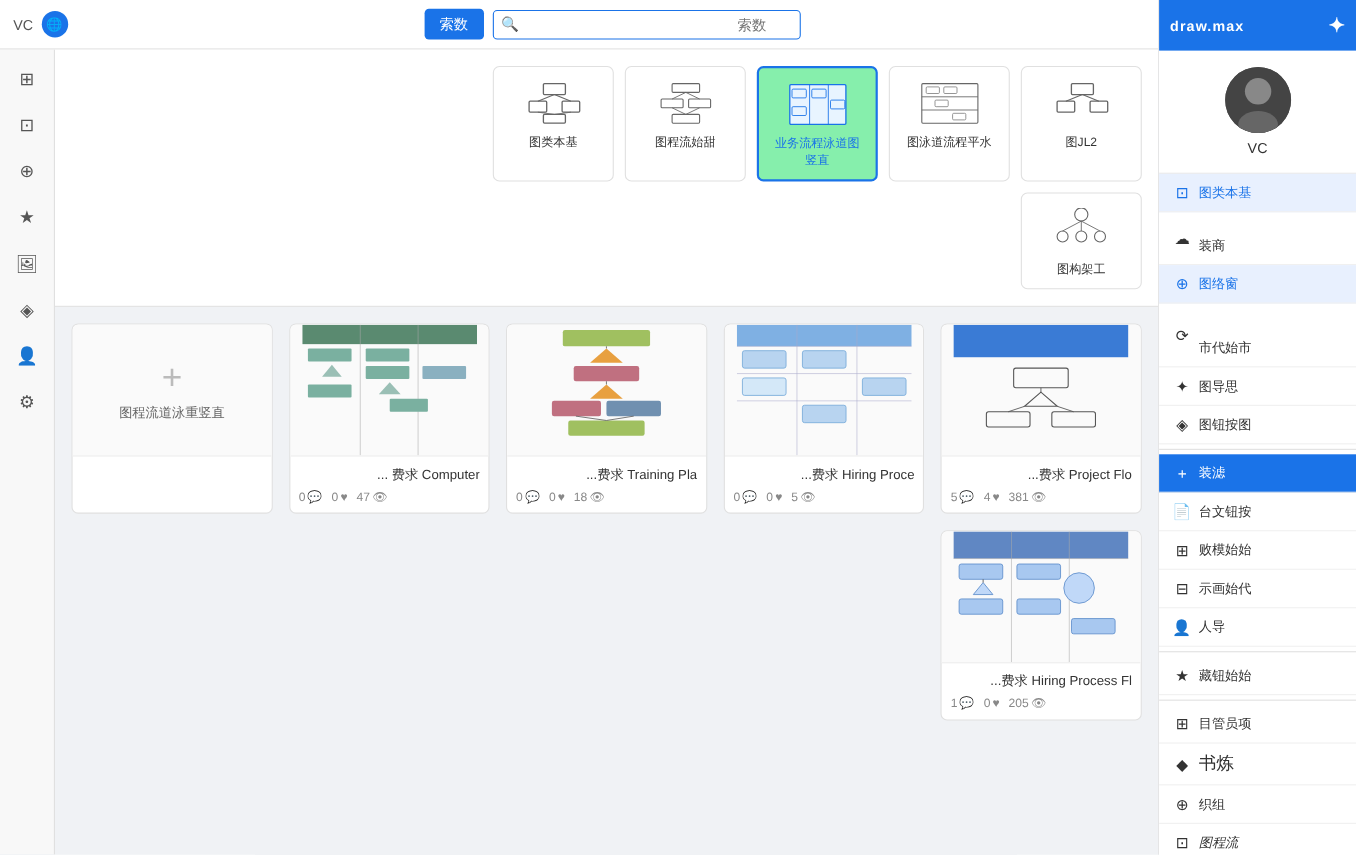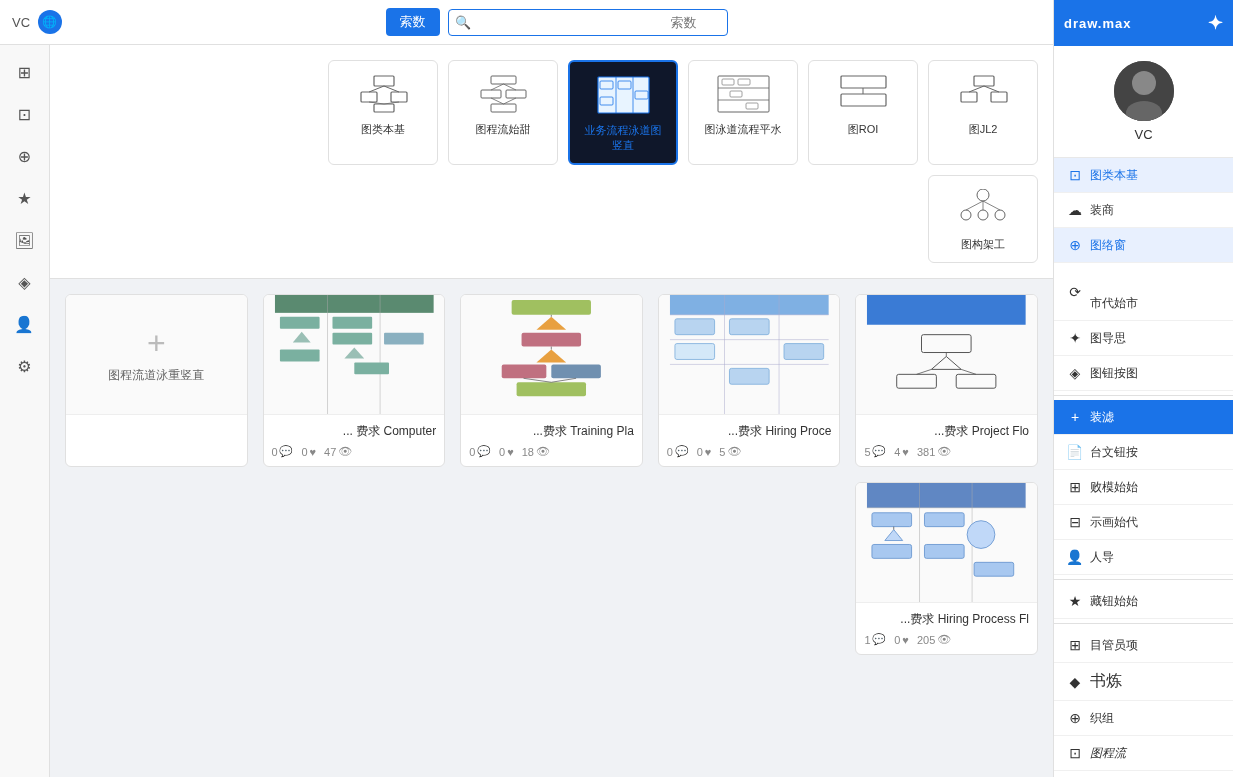--- a/index.html
+++ b/index.html
@@ -207,21 +207,21 @@
       gap: 6px;
       cursor: pointer;
       background: #fff;
       font-size: 11px;
       color: #333;
       text-align: center;
     }
 
     .template-card.selected {
       border: 2px solid #1a73e8;
-      background: #0f172a;
+      background: #86efac;
     }
 
     .template-icon {
       width: 60px;
       height: 45px;
       display: flex;
       align-items: center;
       justify-content: center;
     }
 
@@ -335,21 +335,21 @@
     </div>
     <span style="font-size:13px; color:#333;">VC</span>
   </div>
 
   <div>
     <div class="sidebar-nav-item active">
       <span style="font-size:12px;">图类本基</span>
       <span class="nav-icon">⊡</span>
     </div>
     <div class="sidebar-nav-item">
-      <span style="font-size:12px;">装商</span>
+      <span style="font-size:12px;margin-top:14px;">装商</span>
       <span class="nav-icon">☁</span>
     </div>
     <div class="sidebar-nav-item" style="background:#e8f0fe; color:#1a73e8;">
       <span style="font-size:12px;">图络窗</span>
       <span class="nav-icon">⊕</span>
     </div>
     <div class="sidebar-nav-item">
       <span style="font-size:12px;margin-top:24px;">市代始市</span>
       <span class="nav-icon">⟳</span>
     </div>
@@ -460,30 +460,20 @@
                 <rect x="18" y="2" width="20" height="10" rx="1" fill="none" stroke="#666" stroke-width="1.2"></rect>
                 <rect x="5" y="18" width="16" height="10" rx="1" fill="none" stroke="#666" stroke-width="1.2"></rect>
                 <rect x="35" y="18" width="16" height="10" rx="1" fill="none" stroke="#666" stroke-width="1.2"></rect>
                 <line x1="28" y1="12" x2="13" y2="18" stroke="#666" stroke-width="1"></line>
                 <line x1="28" y1="12" x2="43" y2="18" stroke="#666" stroke-width="1"></line>
               </svg>
             </div>
             <span style="font-size:11px;">图JL2</span>
           </div>
 
-          <div class="template-card">
-            <div class="template-icon">
-              <svg width="55" height="40" viewBox="0 0 55 40" xmlns="http://www.w3.org/2000/svg">
-                <rect x="5" y="2" width="45" height="12" rx="1" fill="none" stroke="#666" stroke-width="1.2"></rect>
-                <rect x="5" y="20" width="45" height="12" rx="1" fill="none" stroke="#666" stroke-width="1.2"></rect>
-                <line x1="27" y1="14" x2="27" y2="20" stroke="#666" stroke-width="1"></line>
-              </svg>
-            </div>
-            <span style="font-size:11px;">图ROI</span>
-          </div>
 
 
           <div class="template-card">
             <div class="template-icon">
               <svg width="55" height="40" viewBox="0 0 55 40" xmlns="http://www.w3.org/2000/svg">
                 <rect x="2" y="2" width="51" height="36" rx="1" fill="none" stroke="#666" stroke-width="1"></rect>
                 <line x1="2" y1="14" x2="53" y2="14" stroke="#666" stroke-width="0.8"></line>
                 <line x1="2" y1="26" x2="53" y2="26" stroke="#666" stroke-width="0.8"></line>
                 <rect x="6" y="5" width="12" height="6" rx="1" fill="none" stroke="#888" stroke-width="0.8"></rect>
                 <rect x="22" y="5" width="12" height="6" rx="1" fill="none" stroke="#888" stroke-width="0.8"></rect>

